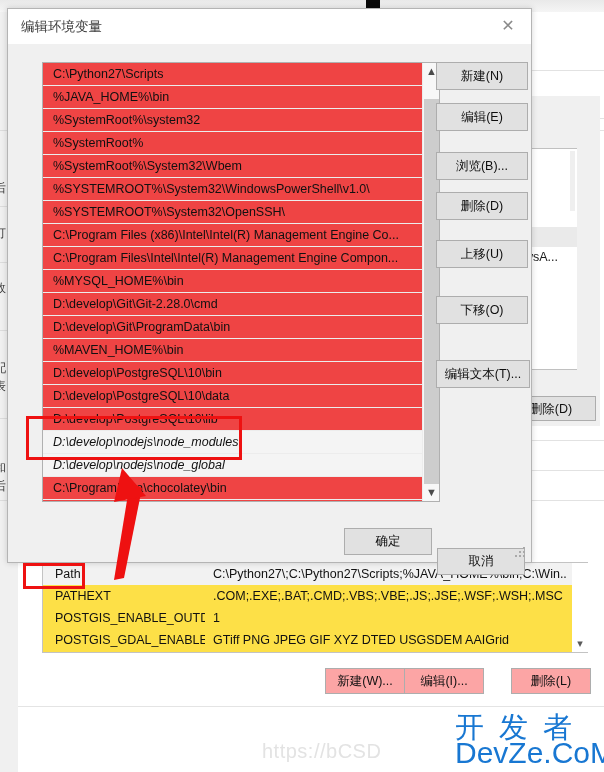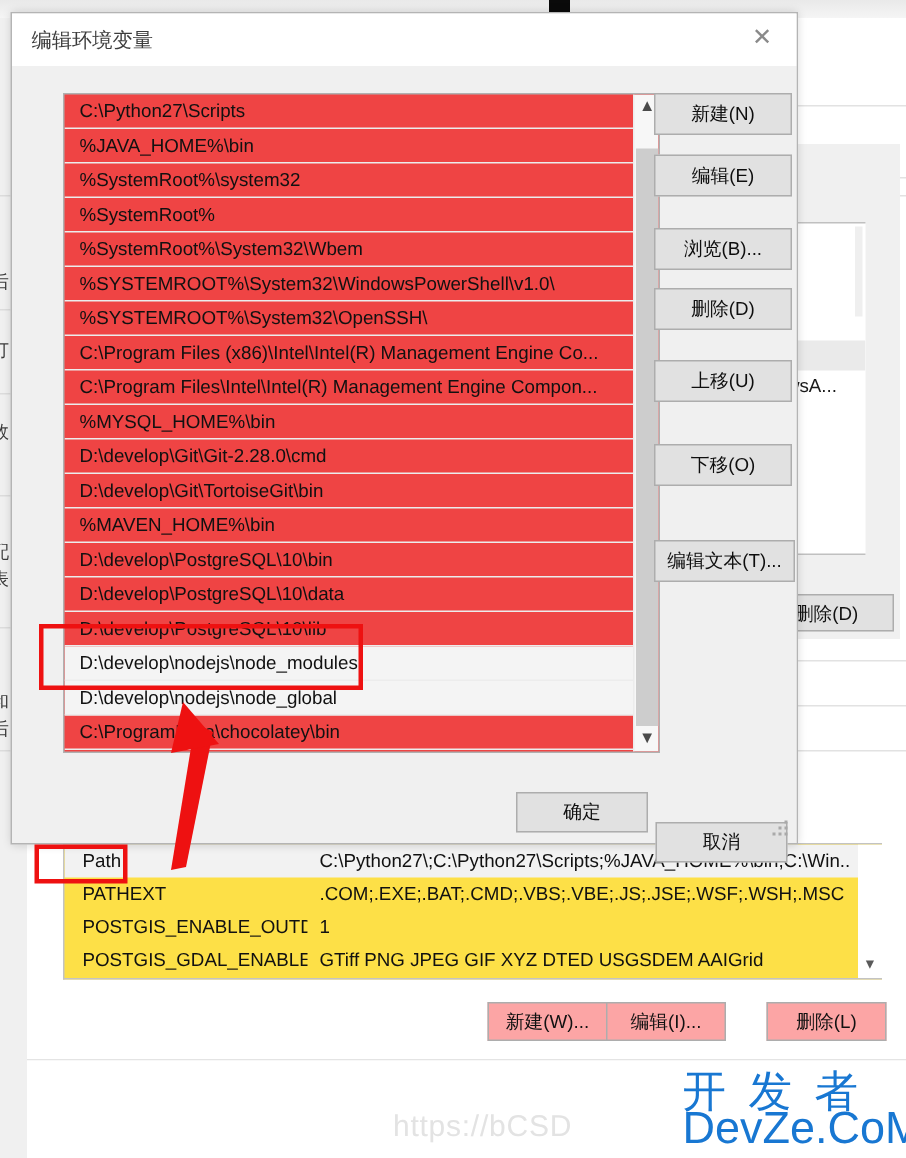--- a/index.html
+++ b/index.html
@@ -257,21 +257,21 @@
     height: 23px;
     line-height: 23px;
     font-size: 12.5px;
     color: #111111;
     padding-left: 10px;
     border-bottom: 1px solid #ececec;
     box-sizing: border-box;
     white-space: nowrap;
     overflow: hidden;
   }
-  .path-row.hl { background: #f4f4f4; }
+  .path-row.hl { background: #f4f4f4; font-style: italic; }
 
   .path-scrollbar {
     position: absolute;
     right: 0; top: 0;
     width: 17px; height: 100%;
     background: #f7f7f7;
     border-left: 1px solid #ececec;
     box-sizing: border-box;
   }
   .path-scrollbar .sb-arrow {
@@ -465,21 +465,21 @@
           <div class="path-row">%JAVA_HOME%\bin</div>
           <div class="path-row">%SystemRoot%\system32</div>
           <div class="path-row">%SystemRoot%</div>
           <div class="path-row">%SystemRoot%\System32\Wbem</div>
           <div class="path-row">%SYSTEMROOT%\System32\WindowsPowerShell\v1.0\</div>
           <div class="path-row">%SYSTEMROOT%\System32\OpenSSH\</div>
           <div class="path-row">C:\Program Files (x86)\Intel\Intel(R) Management Engine Co...</div>
           <div class="path-row">C:\Program Files\Intel\Intel(R) Management Engine Compon...</div>
           <div class="path-row">%MYSQL_HOME%\bin</div>
           <div class="path-row">D:\develop\Git\Git-2.28.0\cmd</div>
-          <div class="path-row">D:\develop\Git\TortoiseGit\bin</div>
+          <div class="path-row">D:\develop\Git\ProgramData\bin</div>
           <div class="path-row">%MAVEN_HOME%\bin</div>
           <div class="path-row">D:\develop\PostgreSQL\10\bin</div>
           <div class="path-row">D:\develop\PostgreSQL\10\data</div>
           <div class="path-row">D:\develop\PostgreSQL\10\lib</div>
           <div class="path-row hl">D:\develop\nodejs\node_modules</div>
           <div class="path-row hl">D:\develop\nodejs\node_global</div>
           <div class="path-row">C:\ProgramData\chocolatey\bin</div>
         </div>
       <div class="path-scrollbar">
         <div class="sb-arrow up">▲</div>

